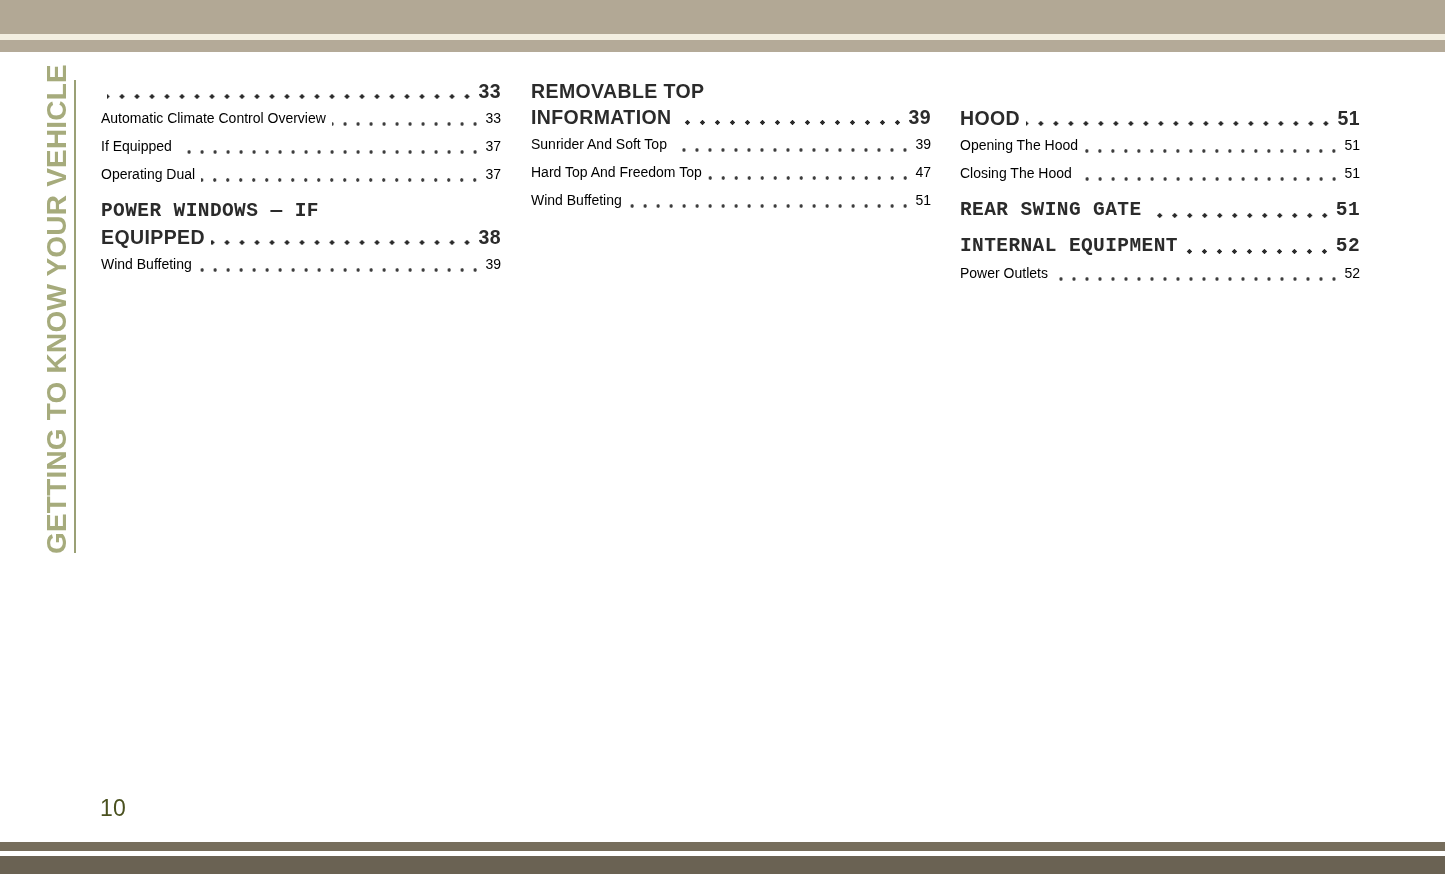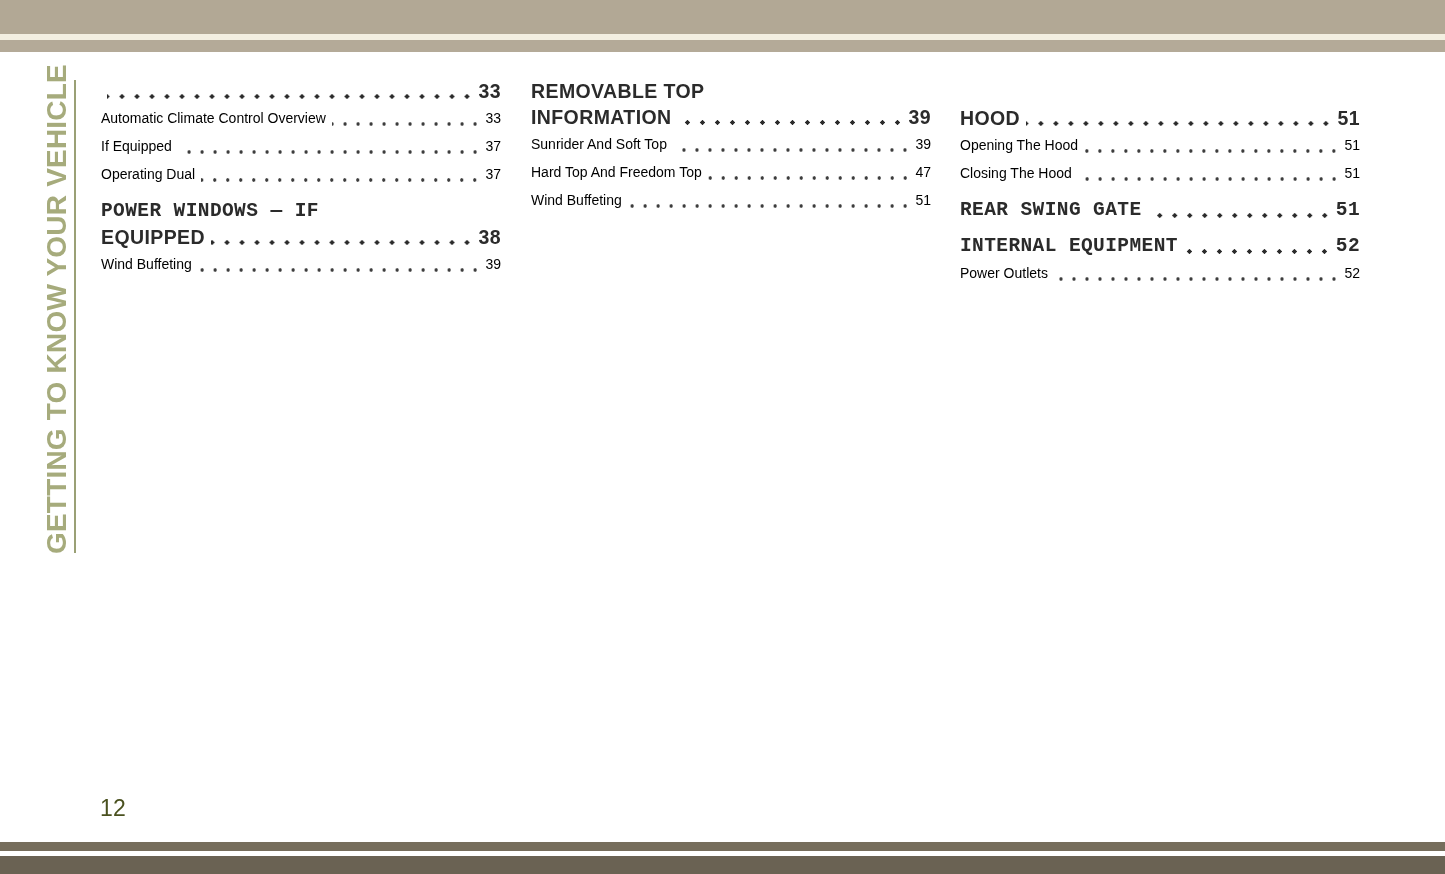--- a/index.html
+++ b/index.html
@@ -167,19 +167,19 @@
       <span class="leader"></span>
       <span class="pg">52</span>
     </div>
     <div class="row">
       <span class="t">Power Outlets</span>
       <span class="leader"></span>
       <span class="pg">52</span>
     </div>
   </section>
 
-  <div class="pagenum">12</div>
+  <div class="pagenum">10</div>
 
   <div class="band band-bot-thin"></div>
   <div class="band band-bot-gap"></div>
   <div class="band band-bot-main"></div>
 
 </div>
 
 </body></html>

